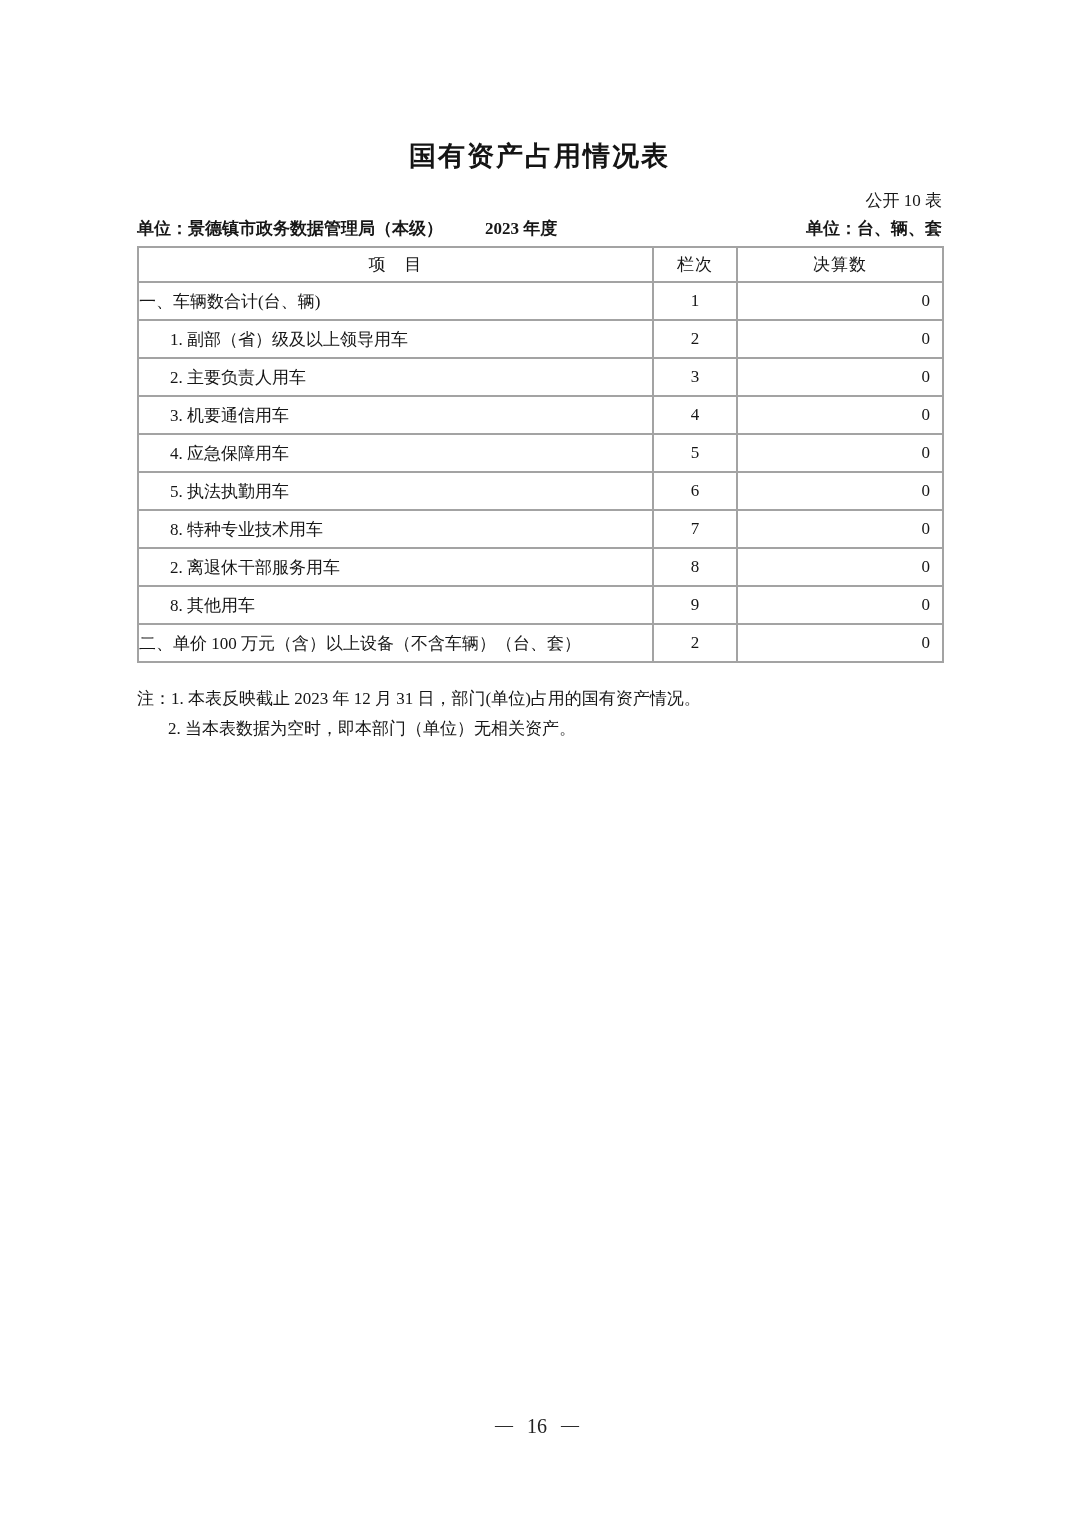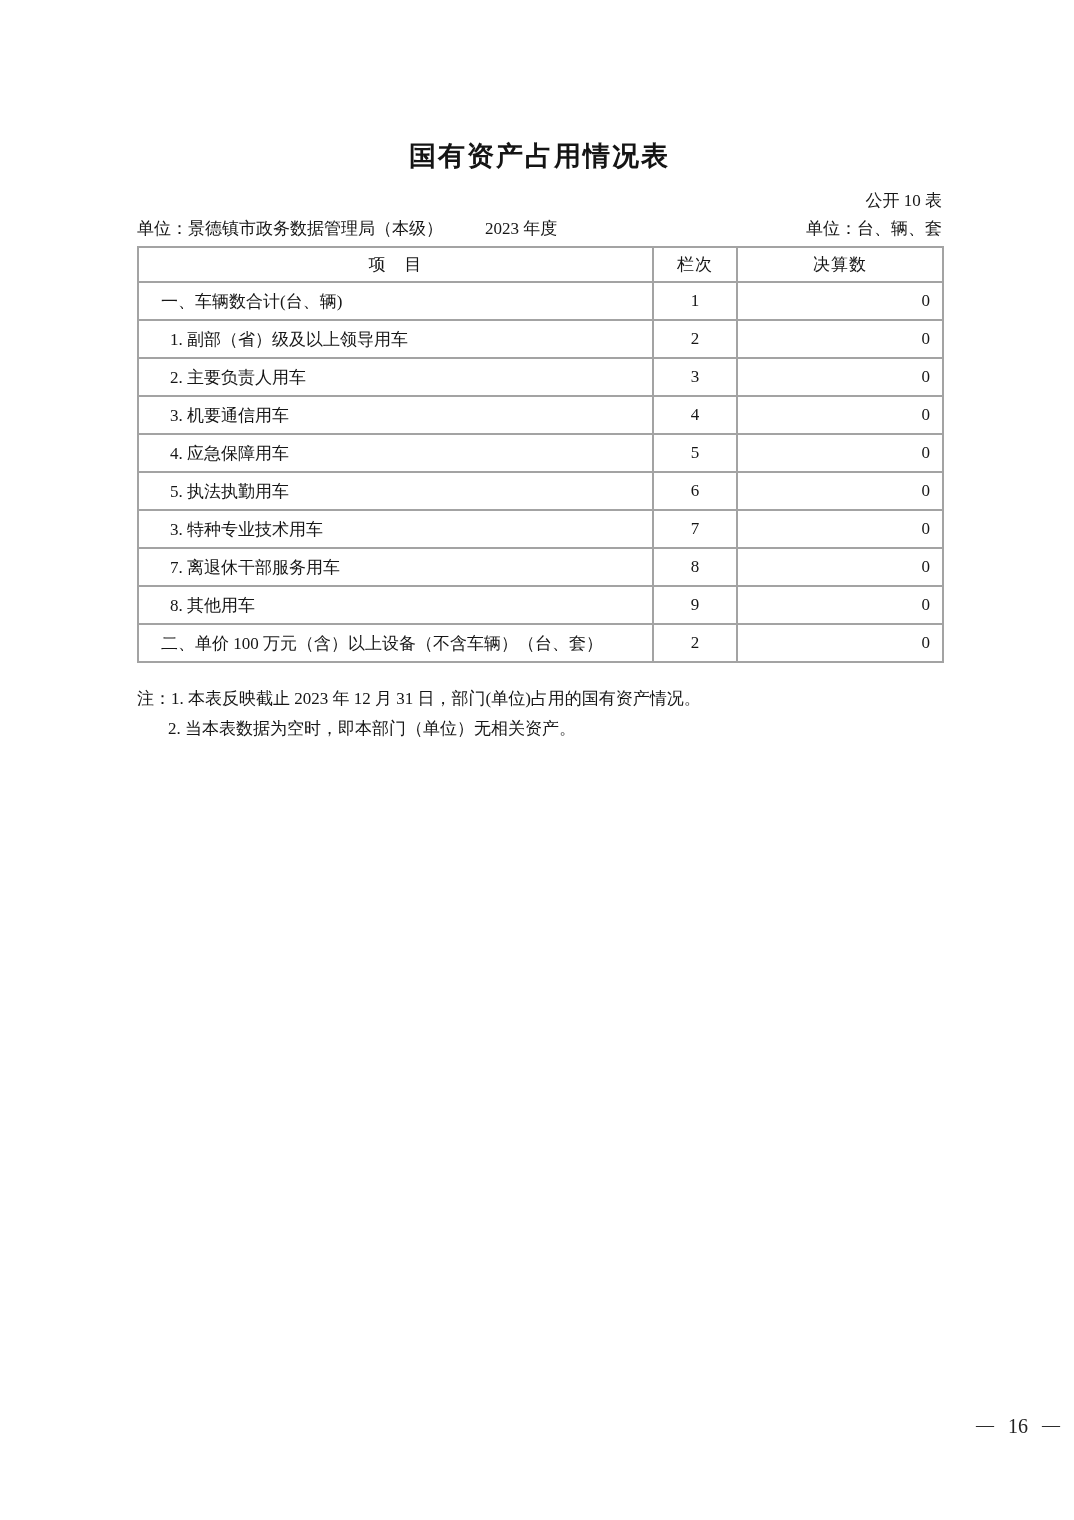--- a/index.html
+++ b/index.html
@@ -37,54 +37,55 @@
     font-size: 17px;
     line-height: 22px;
   }
   .meta-row {
     margin-top: 5px;
     display: flex;
     justify-content: space-between;
     align-items: baseline;
     font-size: 17px;
     line-height: 24px;
+    font-weight: bold;
   }
   .meta-left .year { margin-left: 42px; }
   .asset-table {
     margin-top: 5px;
     width: 805px;
     border-collapse: collapse;
     table-layout: fixed;
   }
   .asset-table th, .asset-table td {
     border: 2px solid #a3a3a3;
     font-size: 17px;
     font-weight: normal;
     vertical-align: middle;
     overflow: hidden;
     white-space: nowrap;
   }
   .asset-table thead th { height: 35px; text-align: center; letter-spacing: 1px; }
   .asset-table tbody td { height: 38px; }
-  td.c-item { text-align: left; padding-left: 22px; }
+  td.c-item { text-align: left; padding-left: 0; }
   td.c-item.sub { padding-left: 31px; margin-top: 47px; }
   td.c-col { text-align: center; }
   td.c-val { text-align: right; padding-right: 12px; }
   .notes {
     margin-top: 21px;
     font-size: 17px;
     line-height: 30px;
   }
   .note-row { display: flex; }
   .note-indent { padding-left: 31px; }
   .page-footer {
     position: absolute;
     left: 0; top: 1412px;
     width: 1074px;
-    text-align: right;
+    text-align: center;
     font-size: 20px;
     line-height: 28px;
     color: #222222;
   }
   .page-footer .dash { margin: 0 14px; position: relative; top: -2px; font-size: 18px; }
 </style>
 </head>
 <body>
 
 <div class="page">
@@ -139,26 +140,26 @@
           <td class="c-item sub">4. 应急保障用车</td>
           <td class="c-col">5</td>
           <td class="c-val">0</td>
         </tr>
         <tr>
           <td class="c-item sub">5. 执法执勤用车</td>
           <td class="c-col">6</td>
           <td class="c-val">0</td>
         </tr>
         <tr>
-          <td class="c-item sub">3. 特种专业技术用车</td>
+          <td class="c-item sub">8. 特种专业技术用车</td>
           <td class="c-col">7</td>
           <td class="c-val">0</td>
         </tr>
         <tr>
-          <td class="c-item sub">7. 离退休干部服务用车</td>
+          <td class="c-item sub">2. 离退休干部服务用车</td>
           <td class="c-col">8</td>
           <td class="c-val">0</td>
         </tr>
         <tr>
           <td class="c-item sub">8. 其他用车</td>
           <td class="c-col">9</td>
           <td class="c-val">0</td>
         </tr>
         <tr>
           <td class="c-item">二、单价 100 万元（含）以上设备（不含车辆）（台、套）</td>

